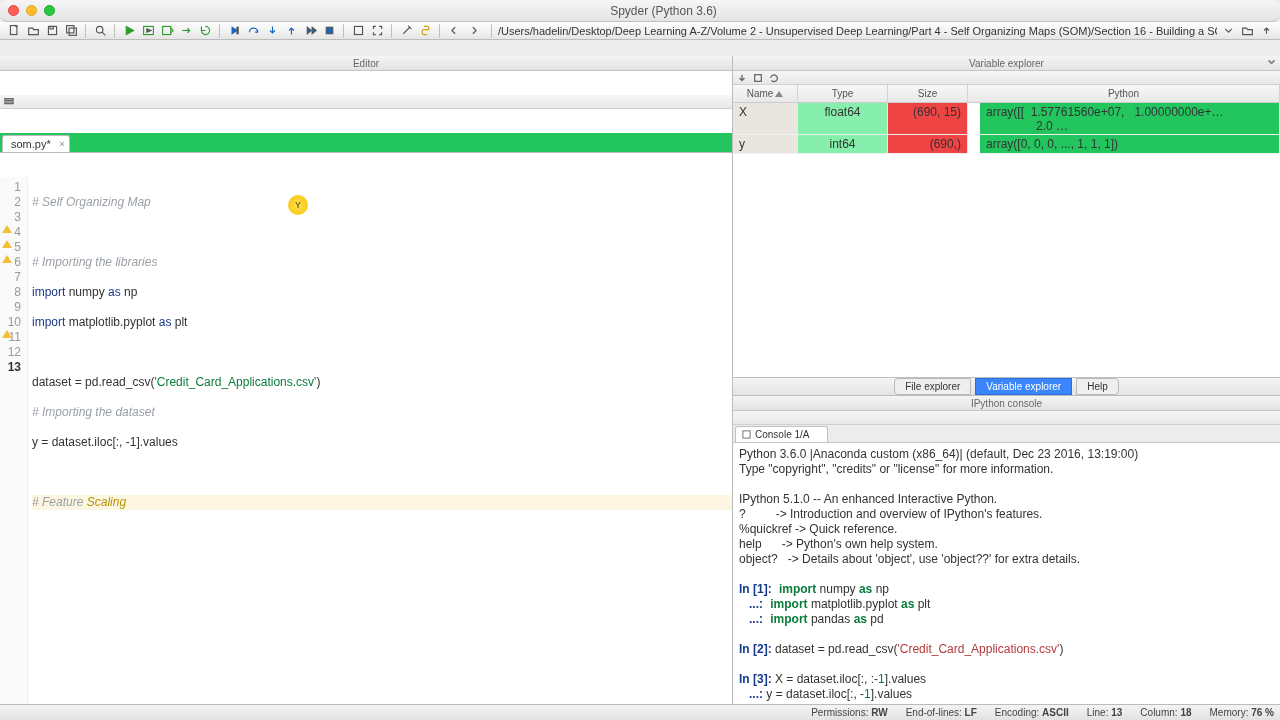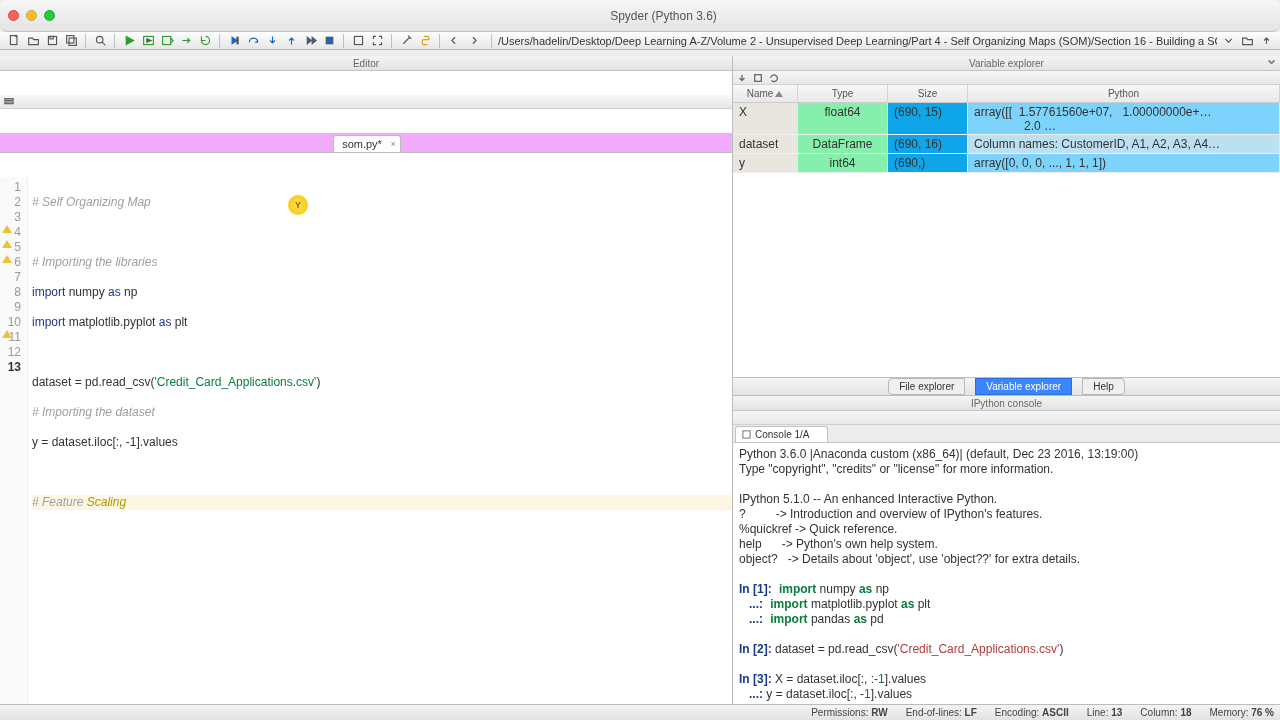--- a/index.html
+++ b/index.html
@@ -1,36 +1,36 @@
 <!DOCTYPE html>
 <html><head>
 <meta charset="utf-8">
 <style>
 * { margin:0; padding:0; box-sizing:border-box; font-family:"Helvetica Neue",Arial,sans-serif; }
 body { background:#ececec; font-size:11px; color:#333; overflow:hidden; width:1280px; height:720px; position:relative; }
-.mac-titlebar { height:32px; background:linear-gradient(#f6f6f6,#e4e4e4); border-bottom:1px solid #c0c0c0; display:flex; align-items:center; padding:0 8px;border-radius:8px; }
+.mac-titlebar { height:22px; background:linear-gradient(#f6f6f6,#e4e4e4); border-bottom:1px solid #c0c0c0; display:flex; align-items:center; padding:0 8px;border-radius:8px; }
 .traffic { display:flex; gap:7px; }
 .tl-dot { width:11px; height:11px; border-radius:50%; }
 .tl-close{background:#ff5f57;border:1px solid #e0443e;}
 .tl-min{background:#ffbd2e;border:1px solid #dea123;}
 .tl-max{background:#28c840;border:1px solid #1aab29;}
 .apptitle { flex:1; text-align:center; font-size:12px; color:#555; }
 .menubar { height:18px; background:linear-gradient(#fefefe,#e6e6e6); border-bottom:1px solid #bcbcbc; display:flex; gap:3px; align-items:center; padding:0 6px; }
 .micon { width:16px; height:16px; display:flex; align-items:center; justify-content:center; color:#555; border-radius:2px; }
 .micon svg { width:13px; height:13px; fill:none; stroke:#555; stroke-width:1.4; }
 .mg-sep { width:1px; height:14px; background:#c0c0c0; margin:0 3px;}
 .bc-arrow{ width:14px;height:14px;display:flex;align-items:center;justify-content:center;margin-right:4px;color:#555;}
 .bc-path { flex:1; white-space:nowrap; overflow:hidden; }
 .main-area { position:absolute; top:56px; left:0; right:0; bottom:16px; display:flex; }
 .editor-panel { width:733px; display:flex; flex-direction:column; border-right:1px solid #bcbcbc; background:#fff;gap:24px; }
 .right-panel { flex:1; display:flex; flex-direction:column; }
 .panel-title { height:15px; background:linear-gradient(#f4f4f4,#e4e4e4); border-bottom:1px solid #c4c4c4; text-align:center; font-size:10px; color:#666; line-height:15px; }
 .panel-toolbar { height:14px; background:linear-gradient(#f6f6f6,#e8e8e8); border-bottom:1px solid #d0d0d0; display:flex; align-items:center; padding:0 4px; gap:6px; }
 .panel-toolbar svg { width:10px; height:10px; stroke:#666; fill:none; stroke-width:1.5;}
-.editor-tabs { height:20px; background:#f0abfc; border-bottom:1px solid #bcbcbc; display:flex; align-items:flex-end;justify-content:center; }
+.editor-tabs { height:20px; background:#22c55e; border-bottom:1px solid #bcbcbc; display:flex; align-items:flex-end; }
 .etab { background:#fff; border:1px solid #bcbcbc; border-bottom:none; border-radius:3px 3px 0 0; padding:2px 18px 2px 8px; font-size:11px; position:relative; margin-left:2px; }
 .etab .close-x{position:absolute;right:4px;top:3px;font-size:9px;color:#888;}
 .code-area { flex:1; display:flex; font-family:Menlo,Consolas,monospace; font-size:12px; line-height:15px; background:#fff; position:relative; }
 .gutter { width:28px; text-align:right; color:#999; padding-right:6px; padding-top:3px; background:#fafafa; border-right:1px solid #eee; position:relative;}
 .gutter .ln{height:15px;}
 .gutter .ln.bold{color:#333;font-weight:bold;}
 .gutter .warn{position:absolute;left:2px;width:0;height:0;border-left:5px solid transparent;border-right:5px solid transparent;border-bottom:8px solid #f2c037;}
 .code { flex:1; padding:3px 0 0 4px; white-space:pre; position:relative;}
 .code .line{height:15px;}
 .code .hl-line{background:#fdf6e3;}
@@ -40,24 +40,24 @@
 .k-scal{color:#b59400;font-style:italic;}
 .yellow-dot{position:absolute; width:20px;height:20px;border-radius:50%;background:radial-gradient(#ffe058,#f8c200);left:288px;top:195px;display:flex;align-items:center;justify-content:center;font-size:9px;color:#8a6d00;font-weight:bold;}
 
 .varex { flex:0 0 340px; display:flex; flex-direction:column; background:#fff; border-bottom:1px solid #bcbcbc;}
 .varex-table { flex:1; overflow:hidden; }
 .vhead { display:flex; background:linear-gradient(#f8f8f8,#e8e8e8); border-bottom:1px solid #ccc; font-size:10px; color:#555; }
 .vhead div{ padding:3px 4px; border-right:1px solid #d4d4d4; text-align:center;}
 .vc-name{width:65px;} .vc-type{width:90px;} .vc-size{width:80px;} .vc-value{flex:1;}
 .vrow { display:flex; font-family:Menlo,monospace; font-size:12px; }
 .vrow div{ padding:2px 6px; border-right:1px solid #e8e8e8; border-bottom:1px solid #f0f0f0; overflow:hidden; white-space:nowrap;}
-.vn{width:65px;background:#e9e6df;} .vt{width:90px;background:#86efac;text-align:center} .vs{width:80px;background:#0ea5e9;text-align:left} .vv{flex:1;}
-.vv-green{background:#7dd3fc;}
+.vn{width:65px;background:#e9e6df;} .vt{width:90px;background:#86efac;text-align:center} .vs{width:80px;background:#ef4444;text-align:right} .vv{flex:1;}
+.vv-green{background:#22c55e;margin-left:12px;}
 .vv-blue{background:#bddff2;}
-.bottom-tabs { height:18px; background:linear-gradient(#f4f4f4,#e4e4e4); border-top:1px solid #c0c0c0; display:flex; align-items:center; justify-content:center; gap:10px;}
+.bottom-tabs { height:18px; background:linear-gradient(#f4f4f4,#e4e4e4); border-top:1px solid #c0c0c0; display:flex; align-items:center; justify-content:center; gap:4px;}
 .btab{ padding:2px 10px; font-size:10px; border:1px solid #b8b8b8; background:#efefef; }
 .btab.active{ background:#3b86ff; color:#fff; border-color:#2a6fd8;}
 .btab:first-child{border-radius:4px 0 0 4px;}
 .btab:last-child{border-radius:0 4px 4px 0;}
 
 .ipy-panel { flex:1; display:flex; flex-direction:column; background:#fff;}
 .ipy-tabs{height:18px;background:#ececec;border-bottom:1px solid #c4c4c4;display:flex;align-items:flex-end;}
 .itab{background:#fff;border:1px solid #c0c0c0;border-bottom:none;border-radius:3px 3px 0 0;padding:2px 18px 2px 6px;font-size:10px;margin-left:2px;display:flex;align-items:center;gap:4px;}
 .itab svg{width:9px;height:9px;stroke:#666;fill:none;}
 .ipy-body{flex:1;font-family:Menlo,monospace;font-size:12px;line-height:15px;padding:4px 6px;white-space:pre-wrap;overflow:hidden;}
@@ -312,26 +312,20 @@
           <div class="vc-value">Python</div>
         </div>
         <div class="vrow">
           <div class="vn">X</div>
             <div class="vt">float64</div>
             <div class="vs">(690, 15)</div>
             <div class="vv vv-green" style="height:32px;white-space:pre">array([[  1.57761560e+07,   1.00000000e+…
                2.0 …</div>
         </div>
         <div class="vrow">
-          <div class="vn">dataset</div>
-            <div class="vt">DataFrame</div>
-            <div class="vs">(690, 16)</div>
-            <div class="vv vv-blue">Column names: CustomerID, A1, A2, A3, A4…</div>
-        </div>
-        <div class="vrow">
           <div class="vn">y</div>
             <div class="vt">int64</div>
             <div class="vs">(690,)</div>
             <div class="vv vv-green">array([0, 0, 0, ..., 1, 1, 1])</div>
         </div>
       </div>
       <div class="bottom-tabs">
         <div class="btab">File explorer</div>
         <div class="btab active">Variable explorer</div>
         <div class="btab">Help</div>

